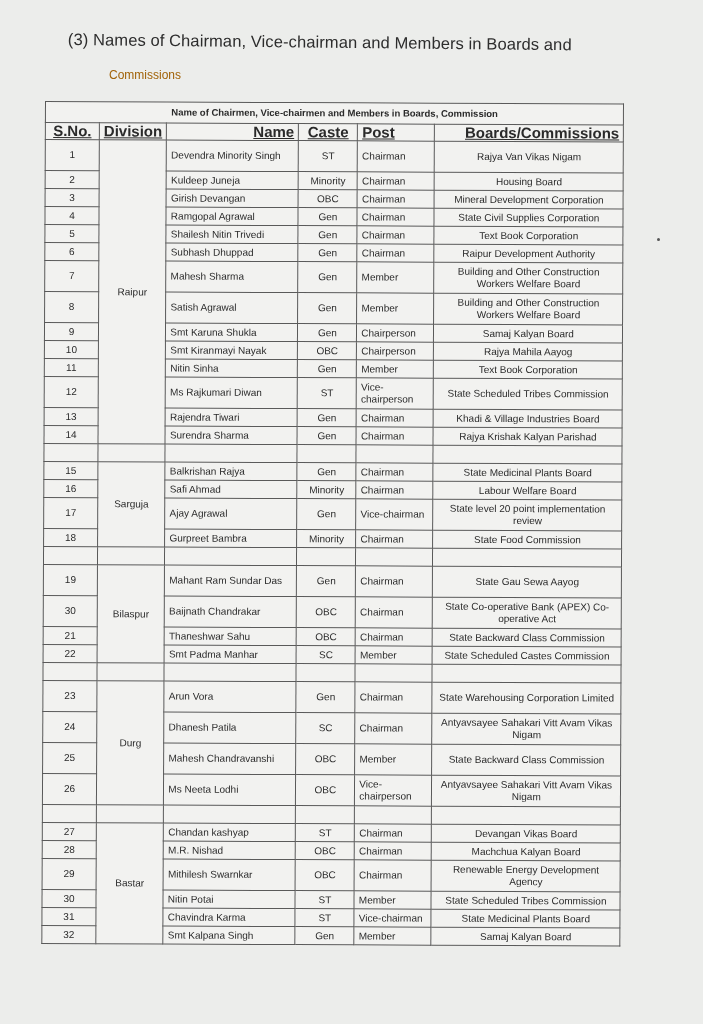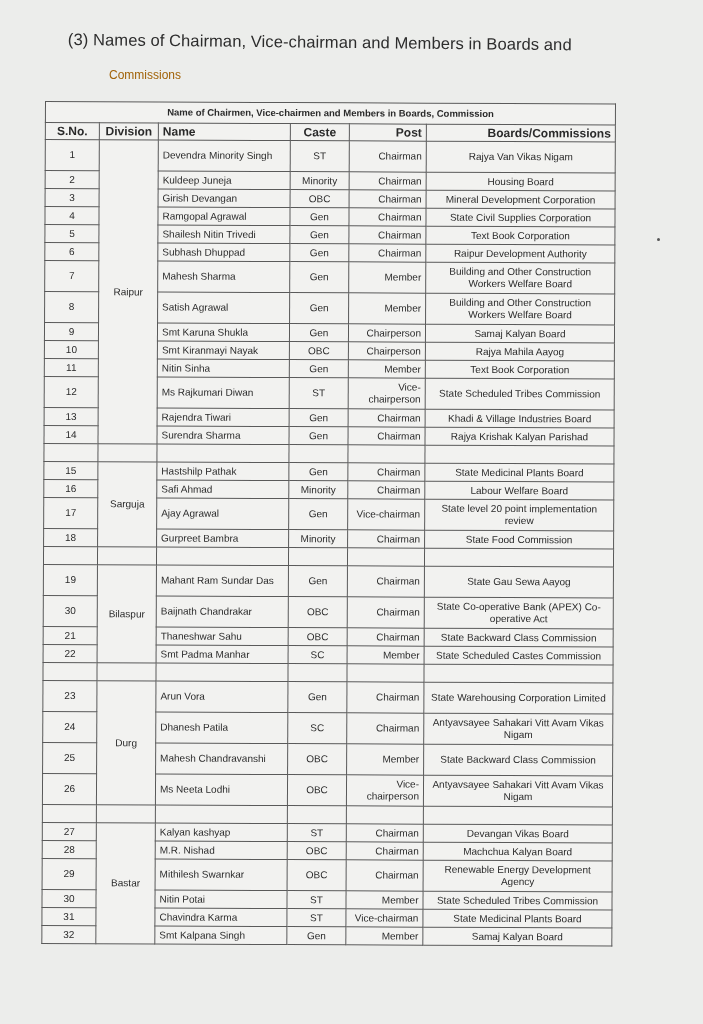--- a/index.html
+++ b/index.html
@@ -29,26 +29,26 @@
     background:#f2f2f0;
   }
   td, th {
     border:1px solid #5a5a5a;
     padding:0 4px;
     line-height:12px;
     font-weight:normal;
     vertical-align:middle;
   }
   .caption-cell { text-align:center; font-weight:bold; height:20px; font-size:9.5px; }
-  .hdr th { font-weight:bold; height:16px; font-size:12px; }
+  .hdr th { font-weight:bold; height:16px; font-size:15px;text-decoration:underline; }
   .c-sno { width:45px; text-align:center; }
   .c-div { width:50px; text-align:center; }
   .c-name { width:123px; text-align:left; }
   .c-caste { width:50px; text-align:center; }
-  .c-post { width:68px; text-align:right;border-radius:6px; }
+  .c-post { width:68px; text-align:left;border-radius:6px; }
   .c-board { width:180px; text-align:center; }
   tr.r1 td { height:17px; }
   tr.r2 td { height:30px; }
   tr.gap td { height:17px; }
   .dot { position:absolute; left:657px; top:238px; width:3px; height:3px; border-radius:50%; background:#555; }
 </style>
 </head>
 <body>
 
 <div class="heading">(3) Names of Chairman, Vice-chairman and Members in Boards and</div>
@@ -56,21 +56,21 @@
 
 <div class="tbl-wrap">
   <table>
     <thead>
       <tr>
         <td colspan="6" class="caption-cell">Name of Chairmen, Vice-chairmen and Members in Boards, Commission</td>
       </tr>
       <tr class="hdr">
         <th class="c-sno">S.No.</th>
         <th class="c-div">Division</th>
-        <th class="c-name" style="text-align:left">Name</th>
+        <th class="c-name" style="text-align:right">Name</th>
         <th class="c-caste">Caste</th>
         <th class="c-post">Post</th>
         <th class="c-board" style="text-align:right">Boards/Commissions</th>
       </tr>
     </thead>
     <tbody id="tbody">
         <tr class="r2">
           <td class="c-sno">1</td>
           <td class="c-div" rowspan="14">Raipur</td>
           <td class="c-name">Devendra Minority Singh</td>
@@ -173,21 +173,21 @@
           <td></td>
           <td></td>
           <td></td>
           <td></td>
           <td></td>
           <td></td>
         </tr>
         <tr class="r1">
           <td class="c-sno">15</td>
           <td class="c-div" rowspan="4">Sarguja</td>
-          <td class="c-name">Hastshilp Pathak</td>
+          <td class="c-name">Balkrishan Rajya</td>
           <td class="c-caste">Gen</td>
           <td class="c-post">Chairman</td>
           <td class="c-board">State Medicinal Plants Board</td>
         </tr>
         <tr class="r1">
           <td class="c-sno">16</td>
           <td class="c-name">Safi Ahmad</td>
           <td class="c-caste">Minority</td>
           <td class="c-post">Chairman</td>
           <td class="c-board">Labour Welfare Board</td>
@@ -284,21 +284,21 @@
           <td></td>
           <td></td>
           <td></td>
           <td></td>
           <td></td>
           <td></td>
         </tr>
         <tr class="r1">
           <td class="c-sno">27</td>
           <td class="c-div" rowspan="6">Bastar</td>
-          <td class="c-name">Kalyan kashyap</td>
+          <td class="c-name">Chandan kashyap</td>
           <td class="c-caste">ST</td>
           <td class="c-post">Chairman</td>
           <td class="c-board">Devangan Vikas Board</td>
         </tr>
         <tr class="r1">
           <td class="c-sno">28</td>
           <td class="c-name">M.R. Nishad</td>
           <td class="c-caste">OBC</td>
           <td class="c-post">Chairman</td>
           <td class="c-board">Machchua Kalyan Board</td>

